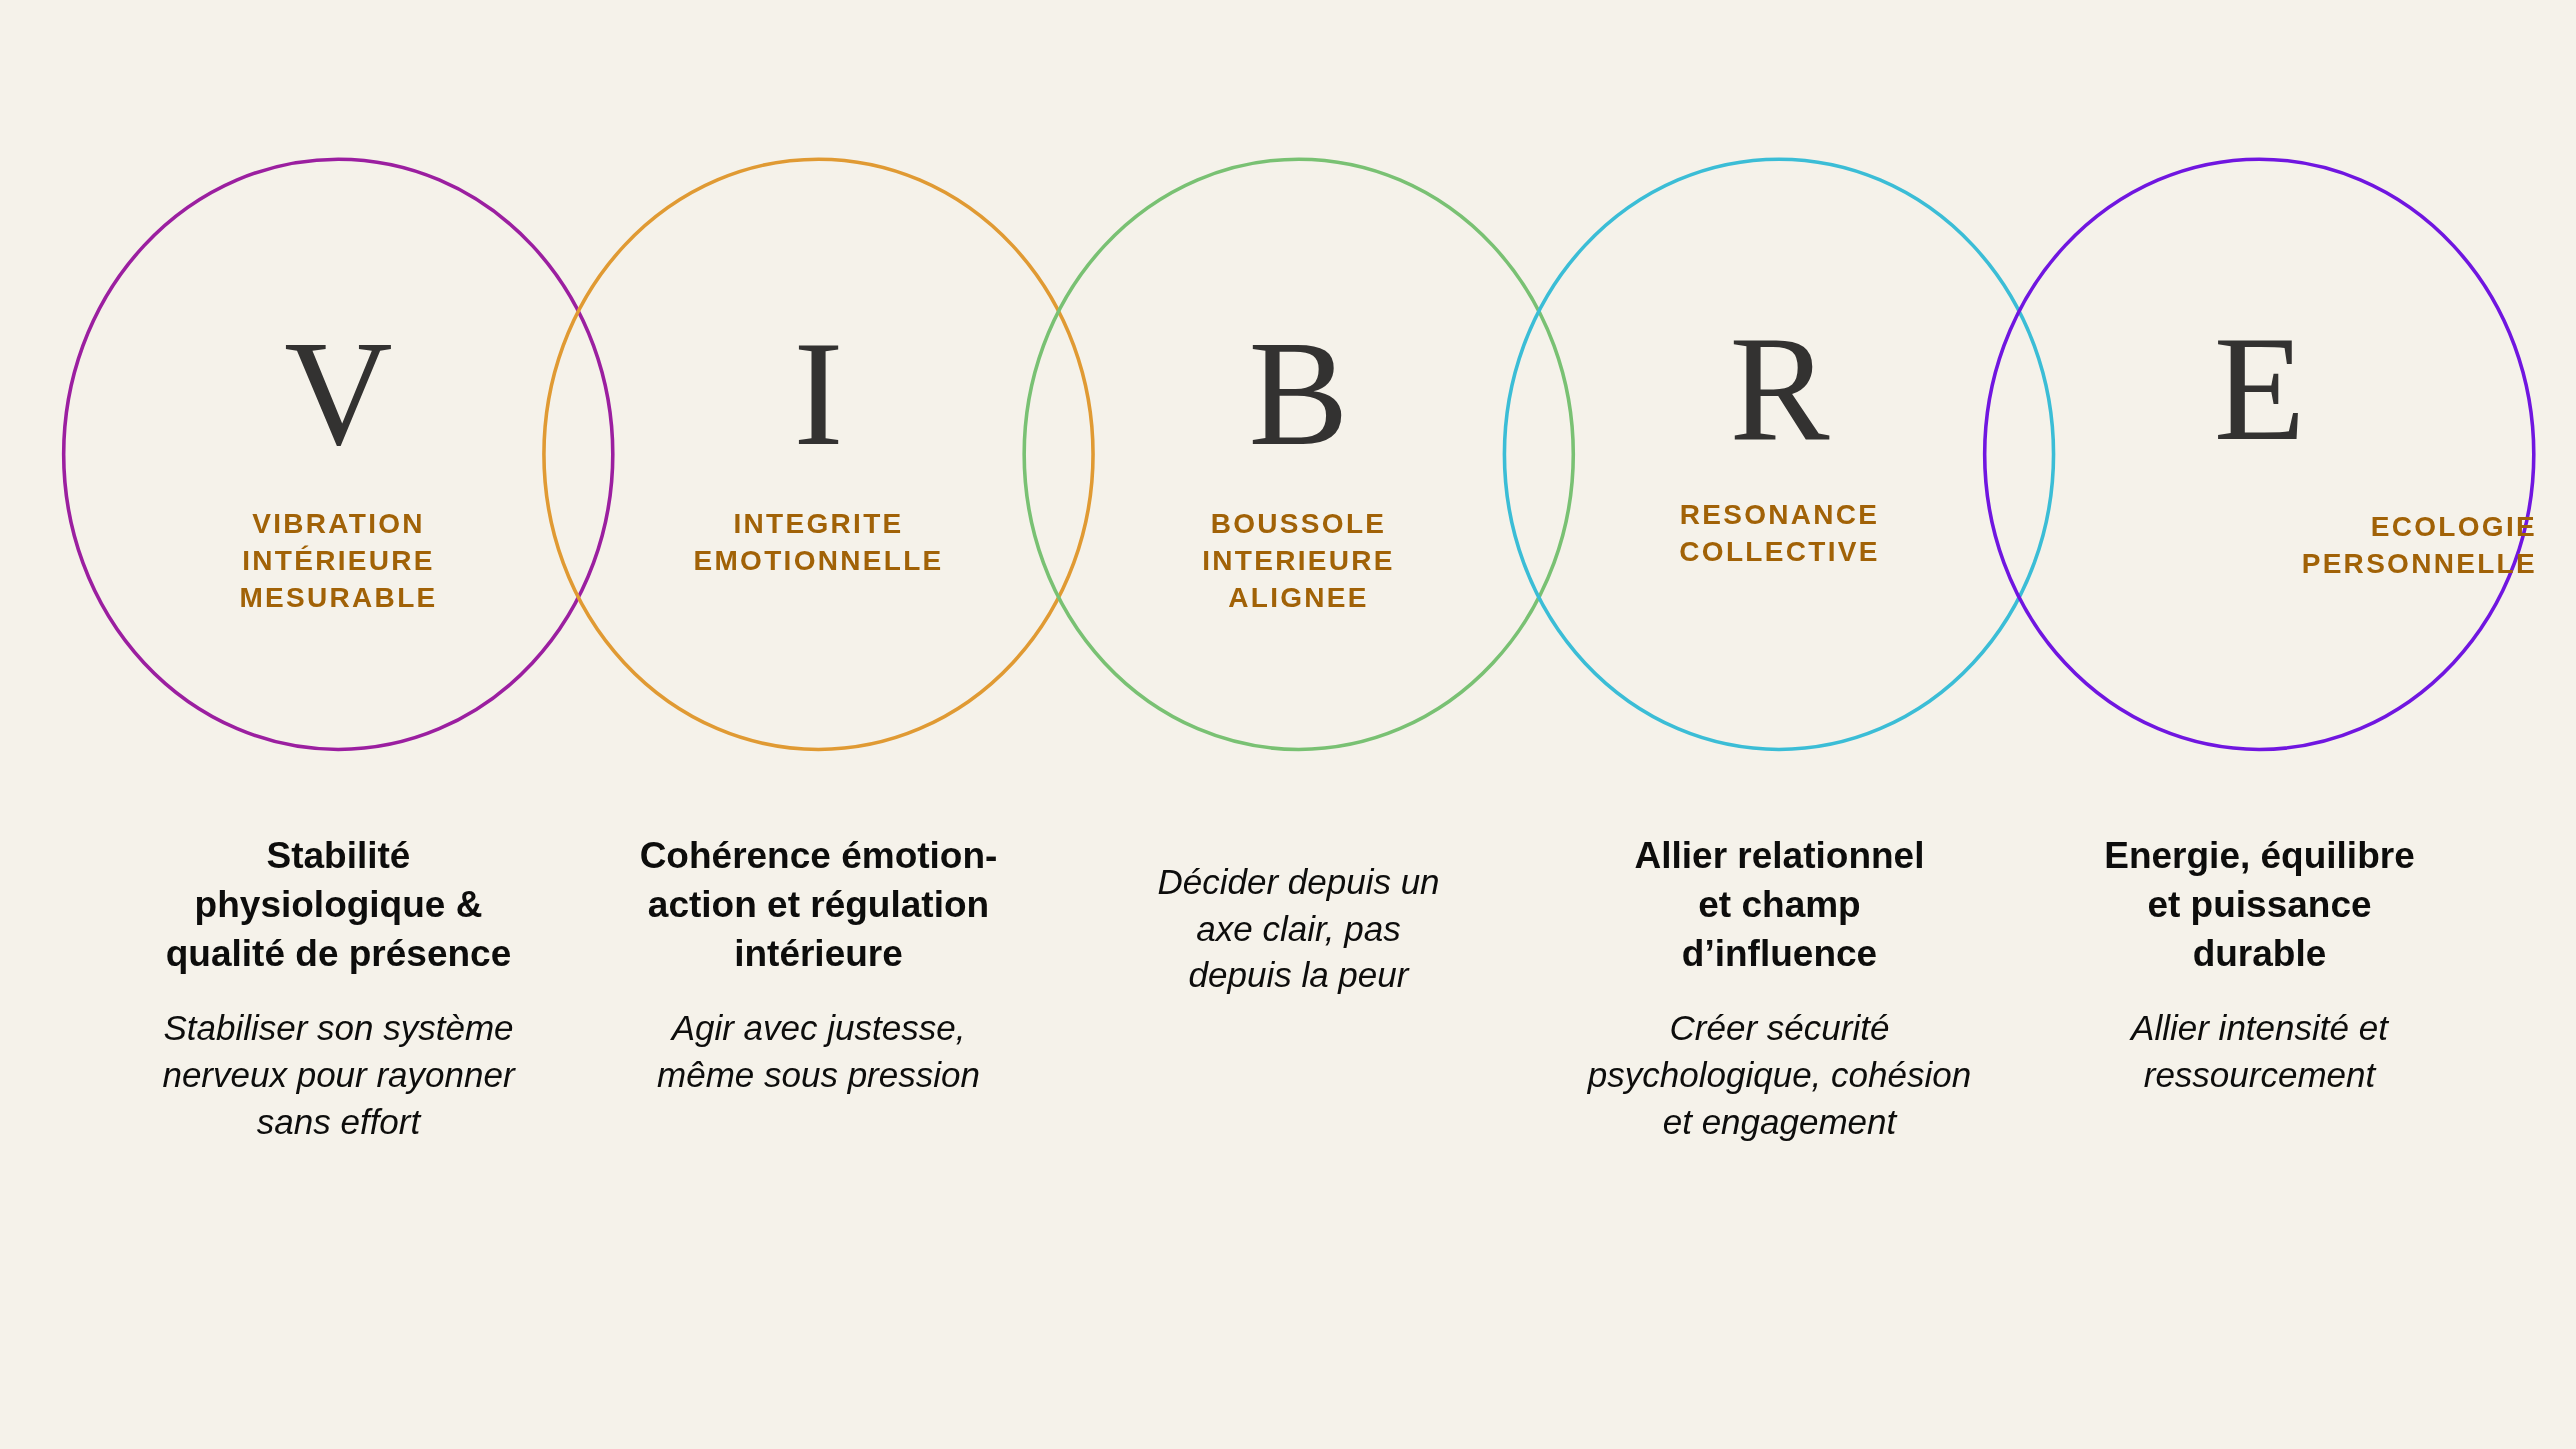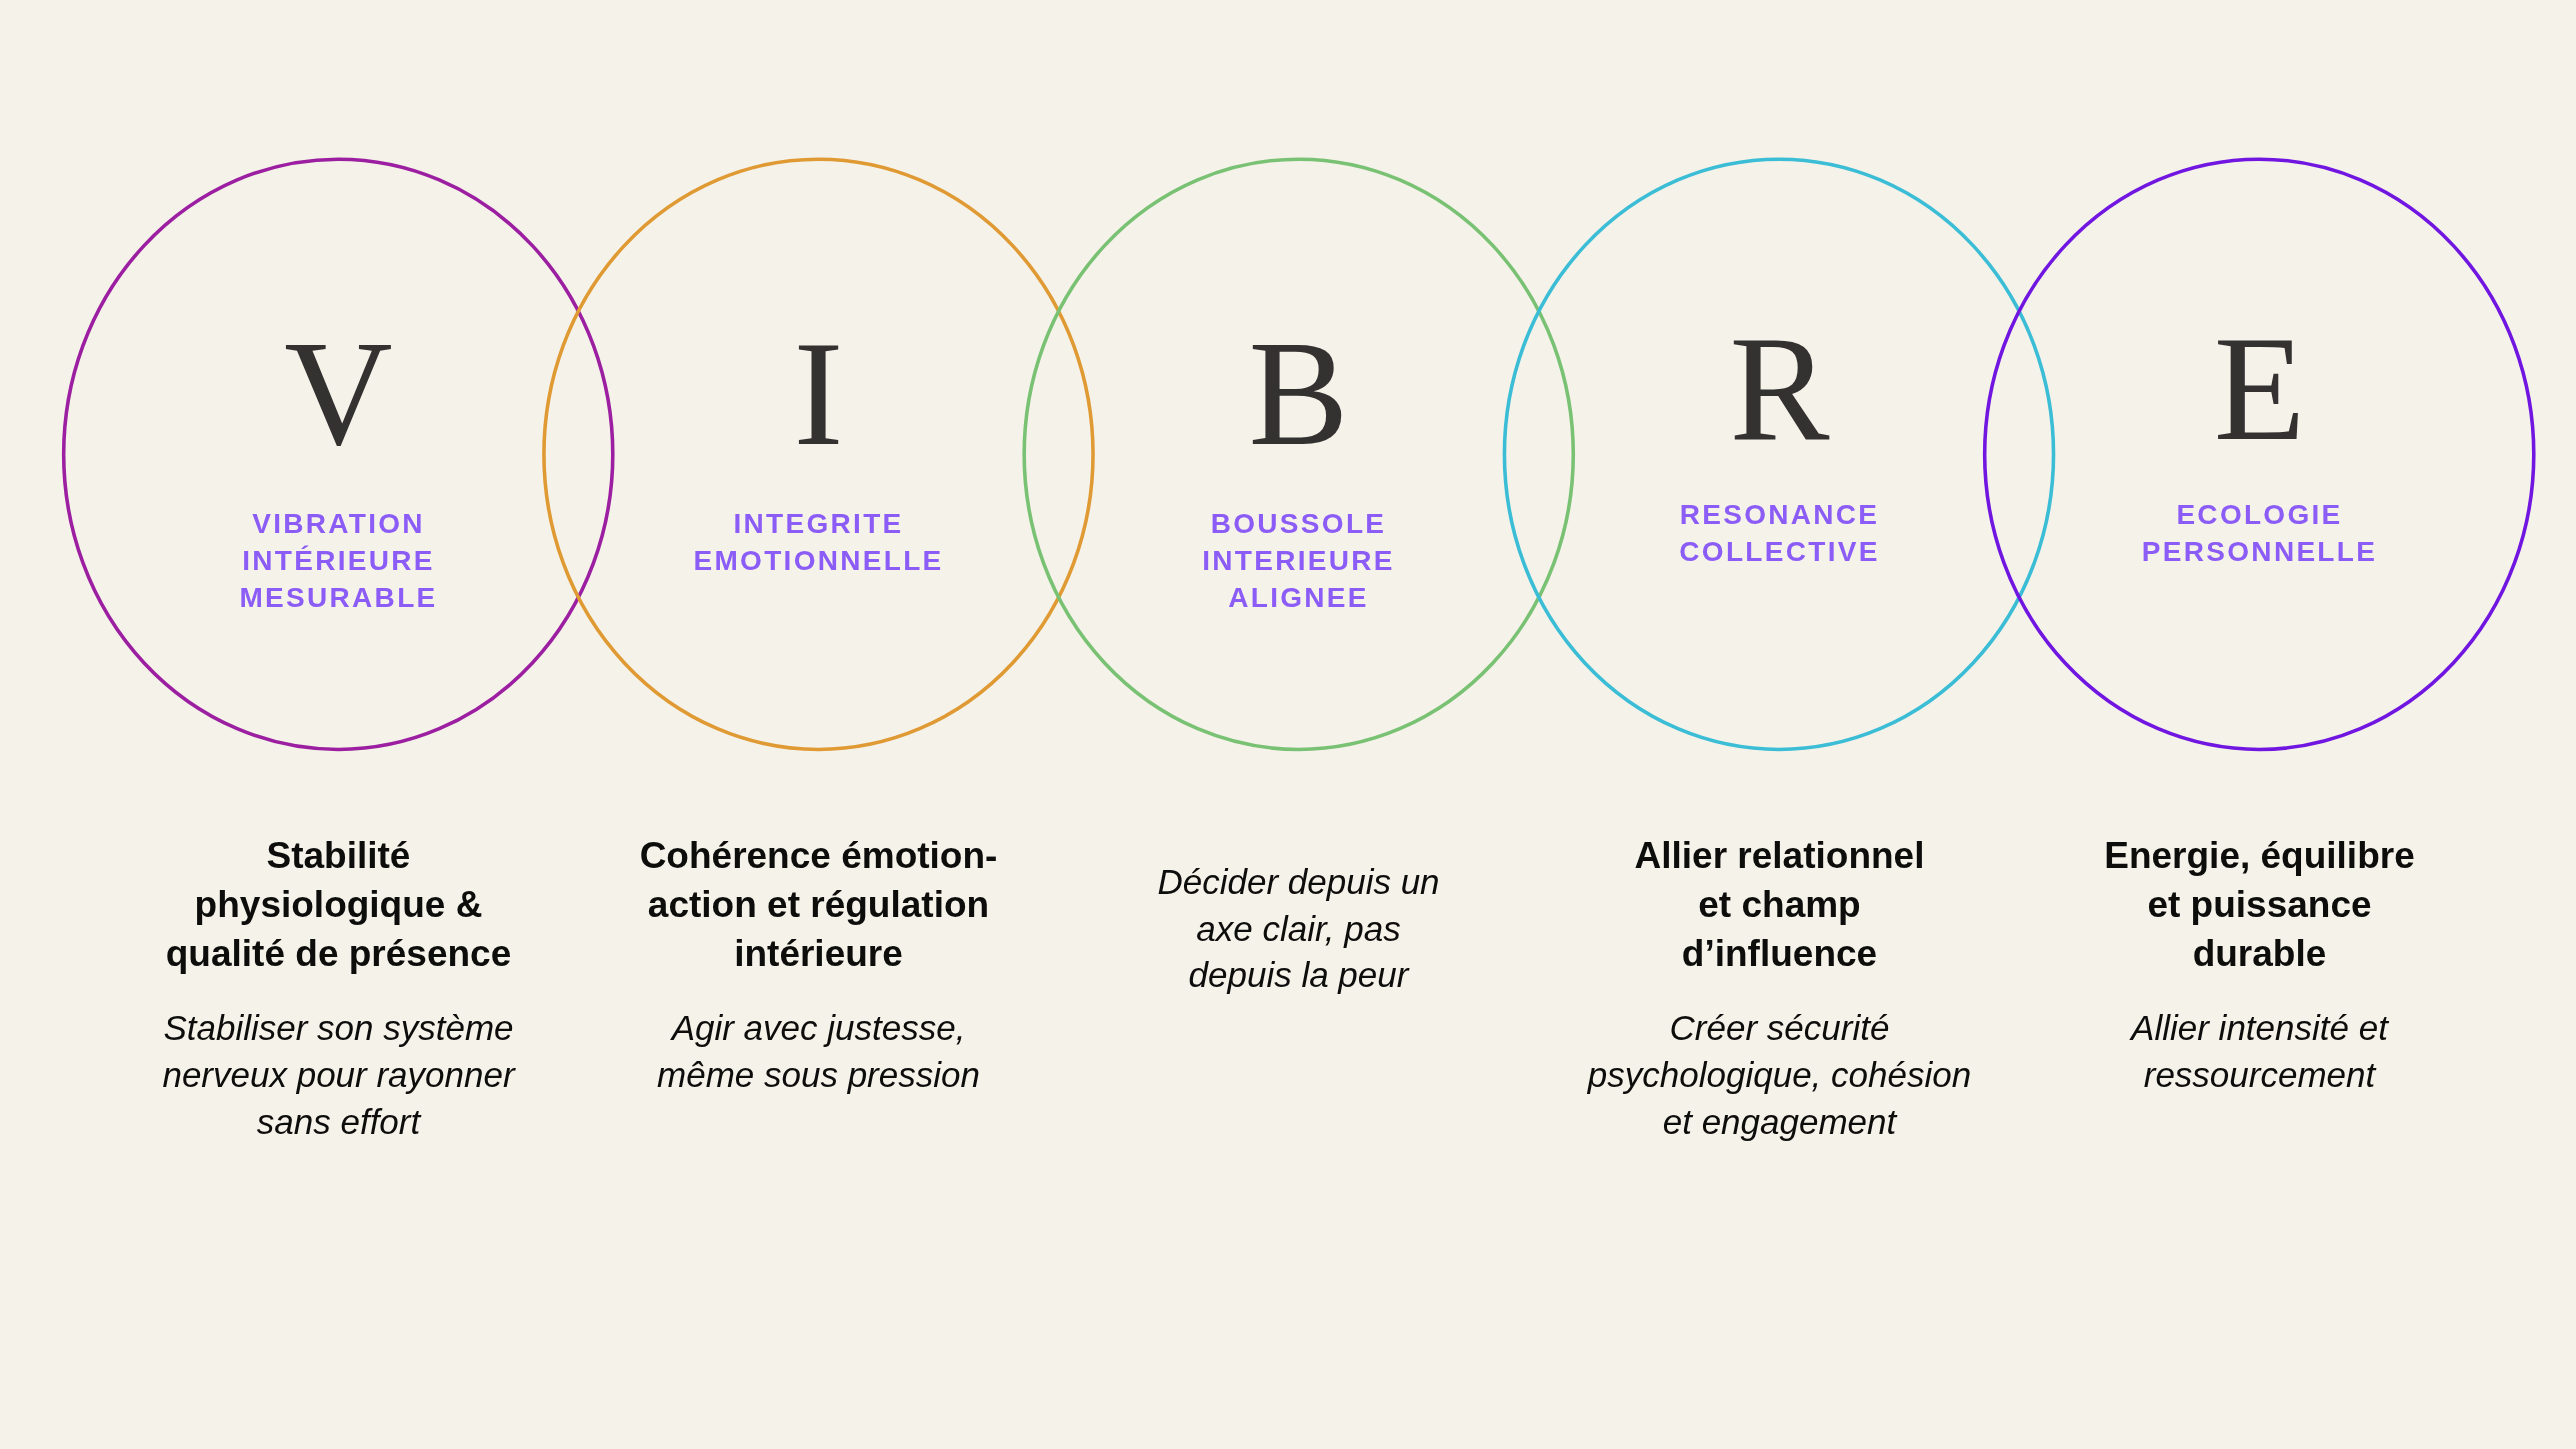--- a/index.html
+++ b/index.html
@@ -61,21 +61,21 @@
   .circle-label {
     position: absolute;
     left: 0;
     width: 555px;
     text-align: center;
     font-family: "Liberation Sans", sans-serif;
     font-weight: bold;
     font-size: 28px;
     letter-spacing: 2.3px;
     line-height: 1.33;
-    color: #8b5cf6;
+    color: #a16207;
     white-space: pre-line;
   }
 
   
   #text-band {
     position: absolute;
     left: 0;
     top: 832px;
     width: 2196px;
     height: 501px;
@@ -138,21 +138,21 @@
 INTERIEURE
 ALIGNEE</div>
       </div>
       <div class="circle-unit" style="left: 1502px;">
         <div class="big-letter" style="top: 313px;">R</div>
         <div class="circle-label" style="top: 496px;">RESONANCE
 COLLECTIVE</div>
       </div>
       <div class="circle-unit" style="left: 1982px;">
         <div class="big-letter" style="top: 313px;">E</div>
-        <div class="circle-label" style="top: 496px;">ECOLOGIE
+        <div class="circle-label" style="top: 508px; text-align: right;">ECOLOGIE
 PERSONNELLE</div>
       </div>
     </div>
 
   <div id="text-band">
       <div class="text-col" style="left: 88px; top: 0px;">
         <p class="desc">Stabilité
 physiologique &amp;
 qualité de présence</p>
         <p class="tagline">Stabiliser son système

